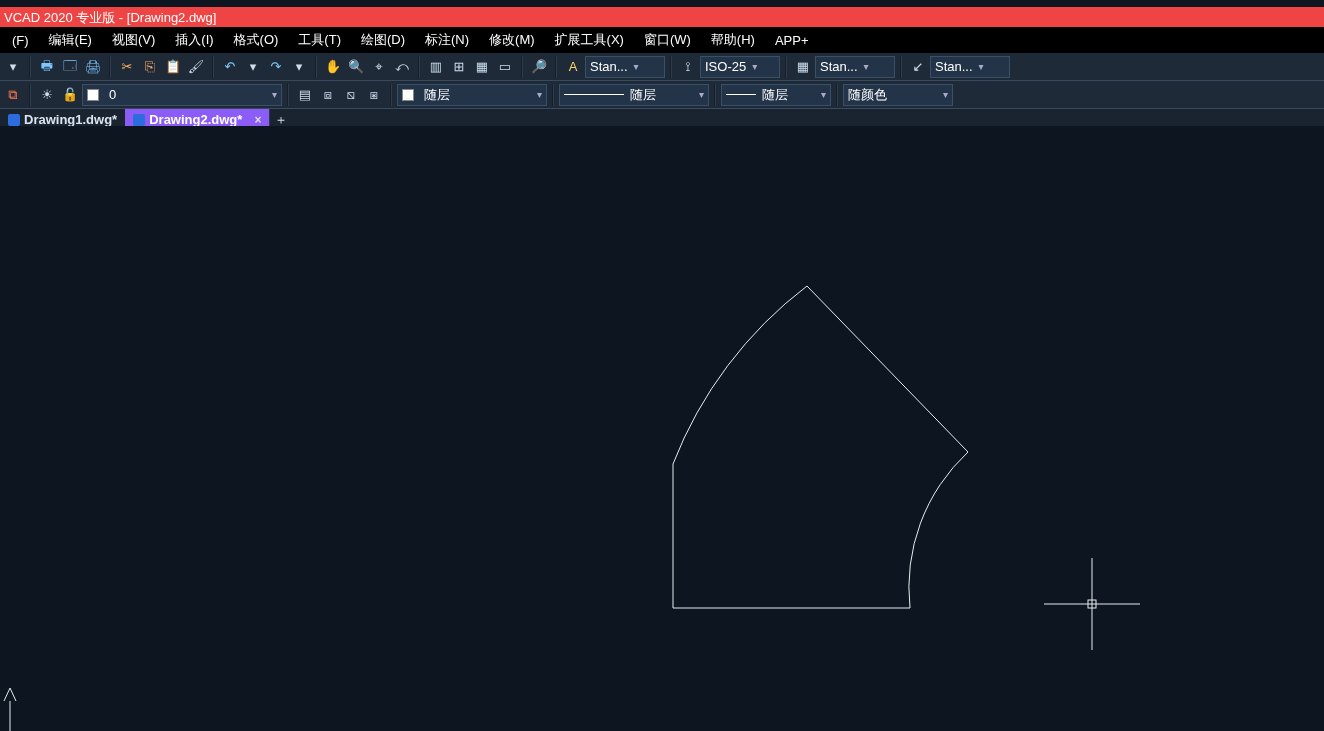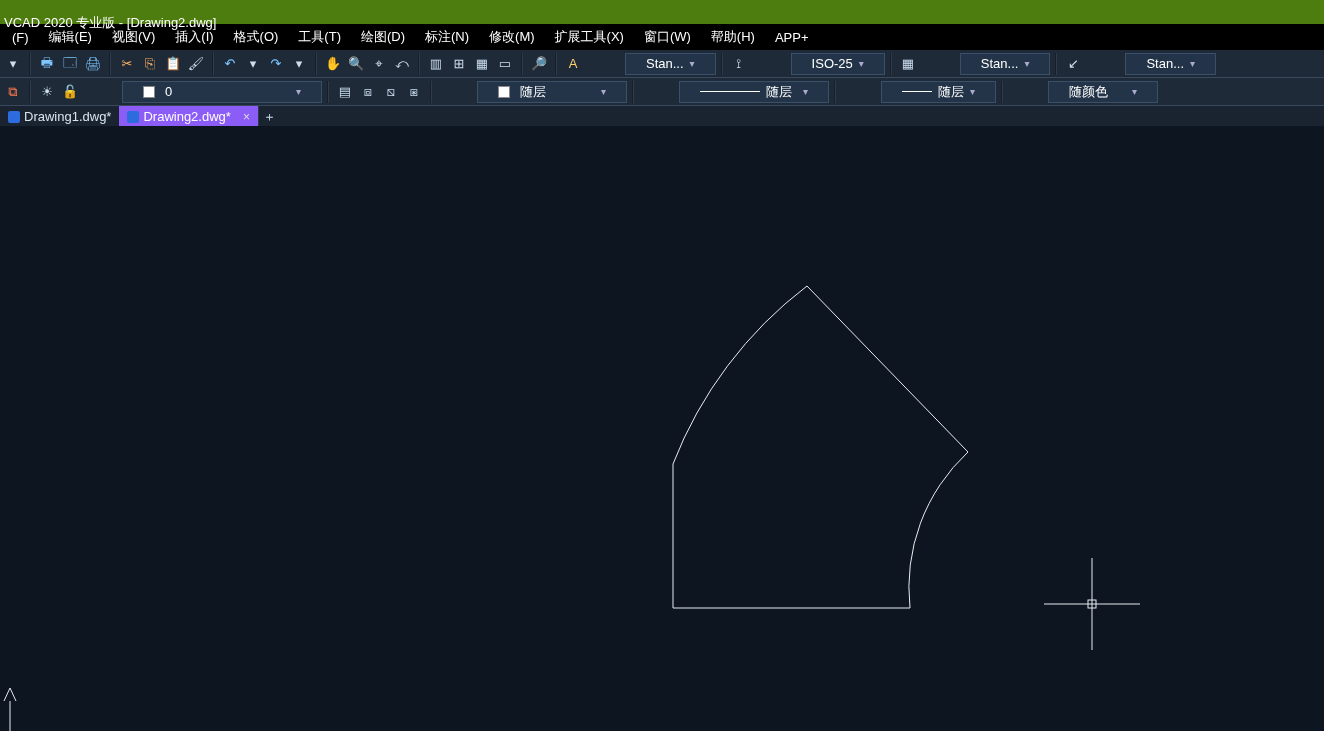--- a/index.html
+++ b/index.html
@@ -1,35 +1,35 @@
 <!DOCTYPE html>
 <html><head>
 <meta charset="utf-8">
 <style>
 * { margin:0; padding:0; box-sizing:border-box; font-family: "Microsoft YaHei", Arial, sans-serif; font-size:13px; }
 body { width:1324px; height:731px; background:#0d1520; color:#ccc; overflow:hidden; position:relative; }
 
-.titlebar { height:20px; background:#4d7c0f; color:#fff; padding:12px 4px; font-size:14px; line-height:20px; white-space:nowrap; }
+.titlebar { height:20px; background:#ef4444; color:#fff; padding:0 4px; font-size:14px; line-height:20px; white-space:nowrap;margin-top:7px; }
 
 .menubar { height:26px; background:#000; color:#fff; display:flex; align-items:center; padding:0 2px; gap:0; font-size:15px; }
 .menubar .menuitem { padding:2px 10px; cursor:pointer; white-space:nowrap; }
 
 .toolstrip { background:#1e2a38; border-bottom:1px solid #3a4a5e; display:flex; align-items:center; height:28px; padding:0 2px; gap:1px; }
 .toolbtn { width:22px; height:22px; display:flex; align-items:center; justify-content:center; font-size:13px; color:#cde; cursor:pointer; border-radius:2px;}
 .sep { width:2px; height:22px; margin:0 4px; background:linear-gradient(to right,#0a1018,#3a4a5e); }
-.dd { display:flex; align-items:center; height:22px; background:#233449; border:1px solid #3a4f68; color:#fff; padding:0 20px; font-size:13px; gap:6px; cursor:pointer;margin-left:40px;}
+.dd { display:flex; align-items:center; height:22px; background:#233449; border:1px solid #3a4f68; color:#fff; padding:0 4px; font-size:13px; gap:6px; cursor:pointer;}
 .dd .arrow { font-size:10px; color:#aac; }
 .dd.wide { min-width:150px; }
 .dd.med  { min-width:110px; }
 .dd.sm   { min-width:80px; }
 .color-chip{width:12px;height:12px;border:1px solid #888;background:#fff;display:inline-block;margin-right:4px}
 .line-prev{width:60px;border-top:1px solid #fff;display:inline-block;height:0;}
 
 .tabbar { height:22px; background:#1a2431; display:flex; align-items:stretch; border-bottom:1px solid #2c3a4c;}
-.ftab { display:flex; align-items:center; padding:0 8px; gap:4px; font-size:12px; font-family:Consolas,monospace; color:#d8e4ef; cursor:pointer; }
+.ftab { display:flex; align-items:center; padding:0 8px; gap:4px; font-size:12px; font-family:Consolas,monospace; color:#d8e4ef; cursor:pointer;font-weight:bold; }
 .ftab .ic{width:12px;height:12px;background:#2d6cdf;border-radius:2px;display:inline-block;}
 .ftab.active { background:#8b5cf6; color:#fff; }
 .ftab.inactive{ background:#1a2431;}
 .ftab .close{font-size:12px;margin-left:8px;color:#dde;}
 .newtab{width:22px;display:flex;align-items:center;justify-content:center;color:#cde;cursor:pointer;border-left:1px solid #2c3a4c;}
 
 .canvas-area{ position:absolute; left:0; right:0; top:126px; bottom:0; background:#0d1520; }
 svg.canvas-svg{position:absolute;inset:0;width:100%;height:100%;}
 </style>
 </head>

